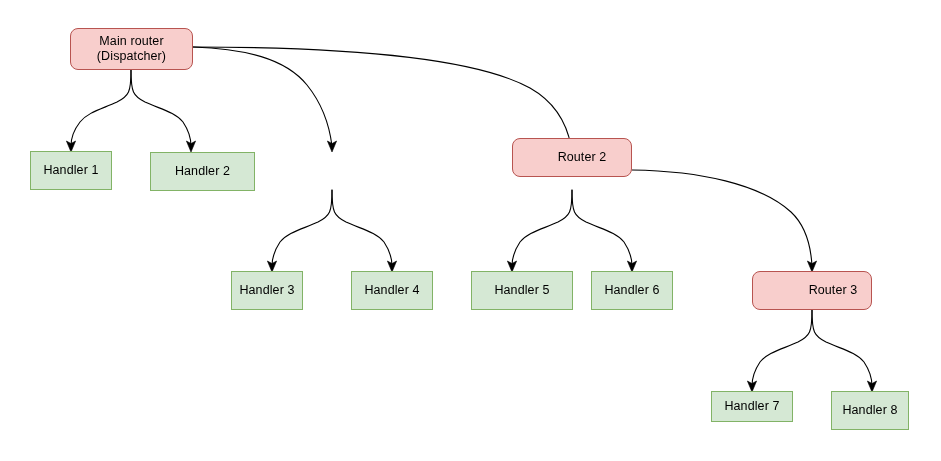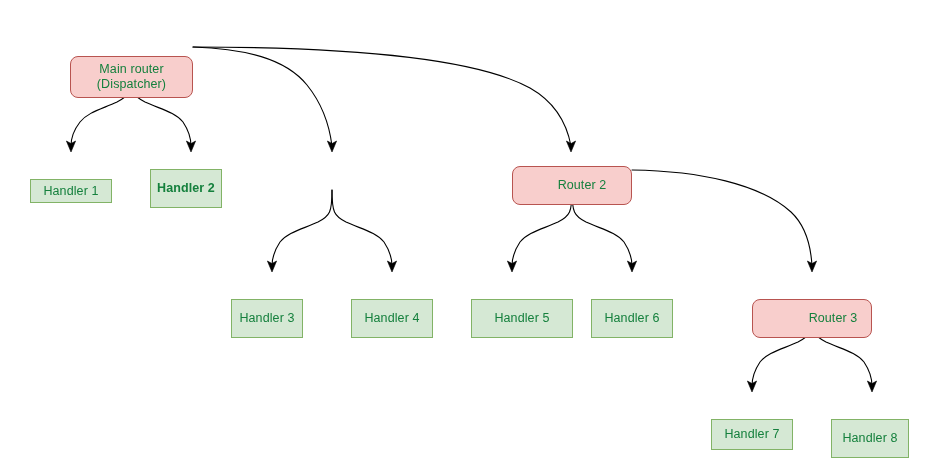--- a/index.html
+++ b/index.html
@@ -27,24 +27,23 @@
   }
   .node {
     position: absolute;
     box-sizing: border-box;
     display: flex;
     align-items: center;
     justify-content: center;
     text-align: center;
     font-size: 12.5px;
     line-height: 15px;
-    color: #15803d;
+    color: #000000;
     white-space: pre-line;
     letter-spacing: 0.1px;
-    margin-top: 28px;
   }
   .node-router {
     background: #f8cecc;
     border: 1px solid #b85450;
     border-radius: 8px;
   }
   .node-handler {
     background: #d5e8d4;
     border: 1px solid #82b366;
     border-radius: 0px;
@@ -123,23 +122,23 @@
     <g>
       <path class="edge-path" d="M 812,310 C 812,332 814,336 826,342 C 841,349 856,352 864,362 C 870,371 872,379 872,386"></path>
       <polygon class="arrow-head" points="872,392 867.4,381 872,383.6 876.6,381"></polygon>
     </g>
 
   </svg>
 
   <div class="node node-router" style="left:70px; top:28px; width:123px; height:42px;">Main router
 (Dispatcher)</div>
 
-  <div class="node node-handler" style="left:30px; top:151px; width:82px; height:24px;">Handler 1</div>
+  <div class="node node-handler" style="left:30px; top:151px; width:82px; height:39px;">Handler 1</div>
 
-  <div class="node node-handler" style="left:150px; top:141px; width:72px; height:39px;font-weight:bold;">Handler 2</div>
+  <div class="node node-handler" style="left:150px; top:152px; width:105px; height:39px;">Handler 2</div>
 
 
   <div class="node node-router" style="left:512px; top:138px; width:120px; height:39px;padding-left:20px;">Router 2</div>
 
   <div class="node node-handler" style="left:231px; top:271px; width:72px; height:39px;">Handler 3</div>
 
   <div class="node node-handler" style="left:351px; top:271px; width:82px; height:39px;">Handler 4</div>
 
   <div class="node node-handler" style="left:471px; top:271px; width:102px; height:39px;">Handler 5</div>
 

